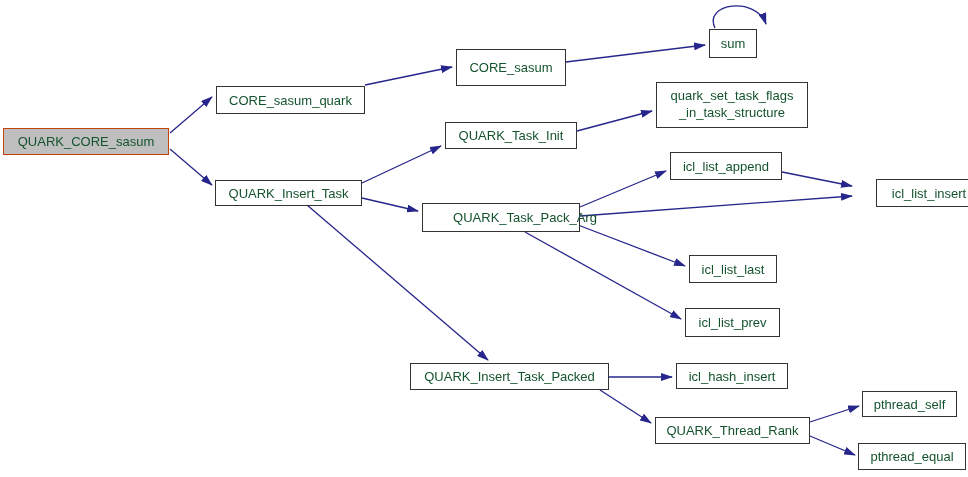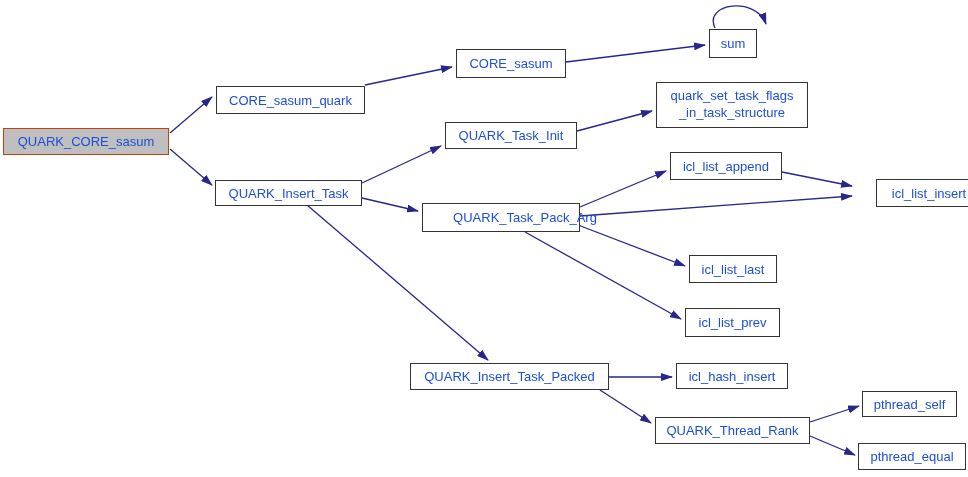--- a/index.html
+++ b/index.html
@@ -19,21 +19,21 @@
   }
   .node {
     position: absolute;
     box-sizing: border-box;
     background: #ffffff;
     border: 1px solid #333333;
     display: flex;
     align-items: center;
     justify-content: center;
     font-size: 13px;
-    color: #1d4ed8;
+    color: #14532d;
     white-space: nowrap;
     text-align: center;
     cursor: pointer;
   }
   .node.root {
     background: #bfbfbf;
     border: 1px solid #c2410c;
     cursor: default;
   }
   .node.multiline {
@@ -75,21 +75,21 @@
   </svg>
 
   <div class="node root" style="left:3px; top:128px; width:166px; height:27px;">
     <span>QUARK_CORE_sasum</span>
   </div>
 
   <div class="node" style="left:216px; top:74px; width:149px; height:28px;margin-top:12px;">
     <span>CORE_sasum_quark</span>
   </div>
 
-  <div class="node" style="left:456px; top:49px; width:110px; height:29px;">
+  <div class="node" style="left:456px; top:49px; width:110px; height:37px;">
     <span>CORE_sasum</span>
   </div>
 
   <div class="node" style="left:709px; top:29px; width:48px; height:29px;">
     <span>sum</span>
   </div>
 
   <div class="node" style="left:215px; top:180px; width:147px; height:26px;">
     <span>QUARK_Insert_Task</span>
   </div>

